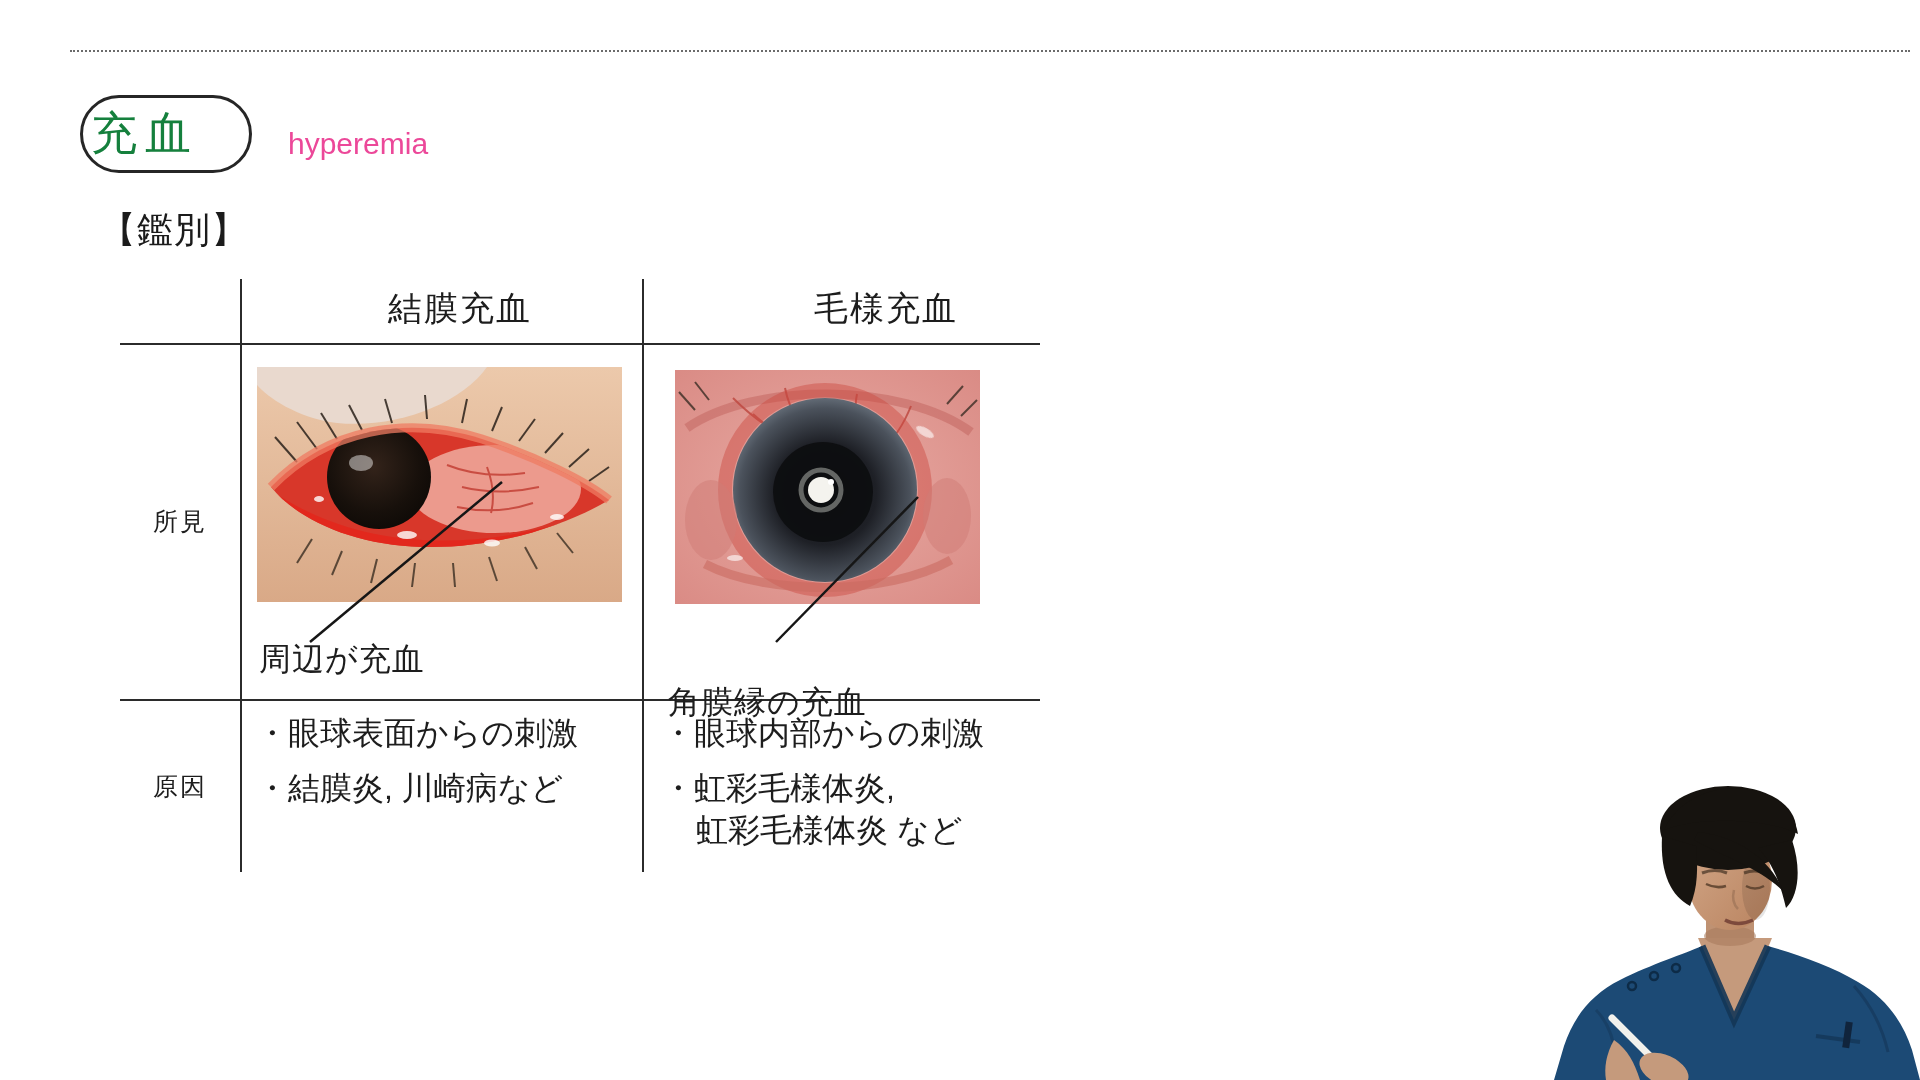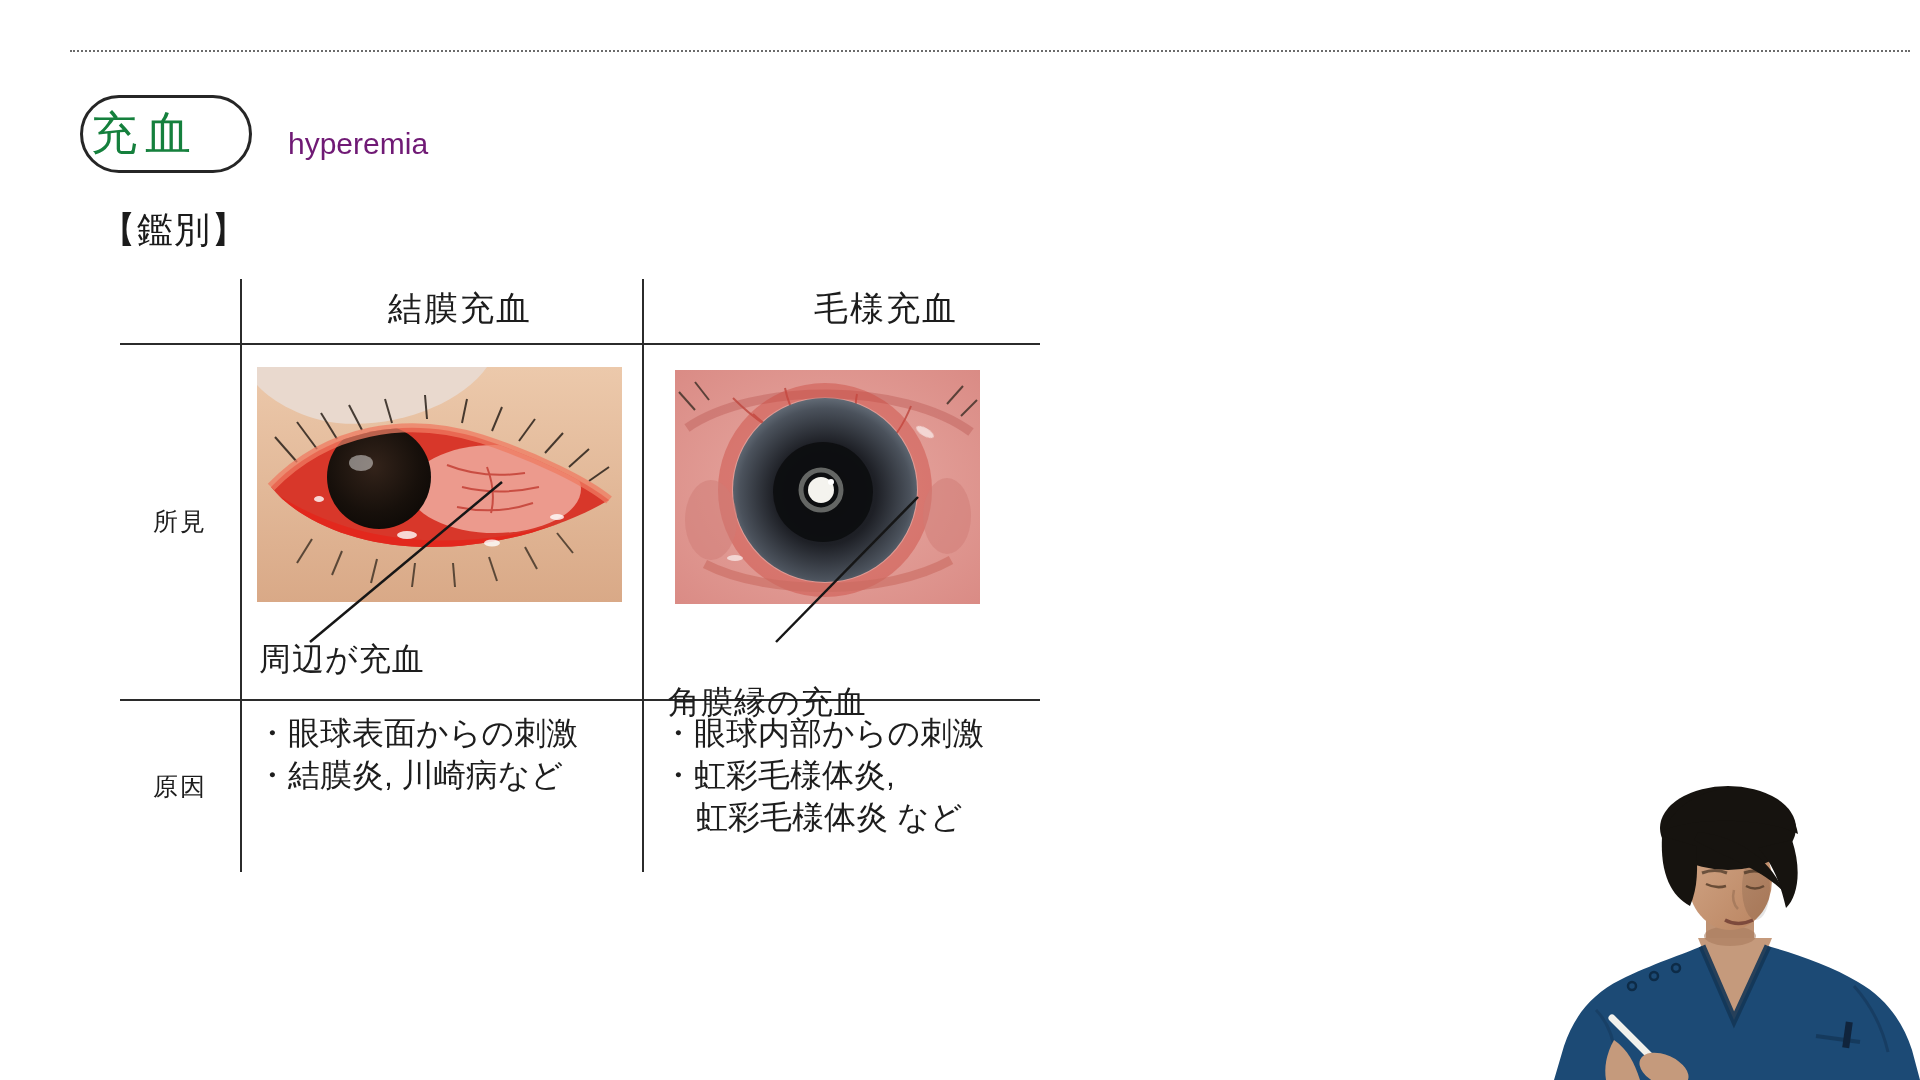--- a/index.html
+++ b/index.html
@@ -9,21 +9,21 @@
   }
   .abs{position:absolute;}
   
   .dotted-rule{left:70px;top:50px;width:1840px;height:0;border-top:2px dotted #6b6b6b;}
   
   .title-pill{
     left:80px;top:95px;width:172px;height:78px;border:3px solid #262626;border-radius:40px;
     display:flex;align-items:center;
     font-size:46px;letter-spacing:8px;padding-left:8px;box-sizing:border-box;color:#15803d;
   }
-  .title-en{left:288px;top:127px;font-size:30px;color:#701a75;}
+  .title-en{left:288px;top:127px;font-size:30px;color:#ec4899;}
   .section-heading{left:100px;top:206px;font-size:36px;letter-spacing:1px;color:#1b1b1b;}
   
   .tline{background:#2b2b2b;}
   .vline1{left:240px;top:279px;width:2px;height:593px;}
   .vline2{left:642px;top:279px;width:2px;height:593px;}
   .hline1{left:120px;top:343px;width:920px;height:2px;}
   .hline2{left:120px;top:699px;width:920px;height:2px;}
   .cell{display:flex;align-items:center;justify-content:center;}
   .col-header{top:279px;height:60px;font-size:34px;letter-spacing:2px;}
   .col-header.c1{left:242px;width:436px;}
@@ -37,21 +37,21 @@
   .photo-right{left:675px;top:370px;}
   
   .caption{top:638px;font-size:32px;letter-spacing:1px;}
   .caption.left{left:259px;}
   .caption.right{left:668px;margin-top:43px;}
   
   .causes{top:712px;margin:0;padding:0;list-style:none;font-size:32px;}
   .causes.left{left:256px;width:390px;}
   .causes.right{left:662px;width:390px;}
   .causes li{line-height:42px;margin:0;}
-  .causes li.bullet + li.bullet{}
+  .causes li.bullet + li.bullet{margin-top:13px;}
   .causes li.cont{padding-left:34px;}
   
   .anno-overlay{left:0;top:0;width:1920px;height:1080px;pointer-events:none;}
   
   .instructor{left:1548px;top:778px;width:372px;height:302px;}
 </style>
 </head>
 <body>
 
 <div class="slide">

